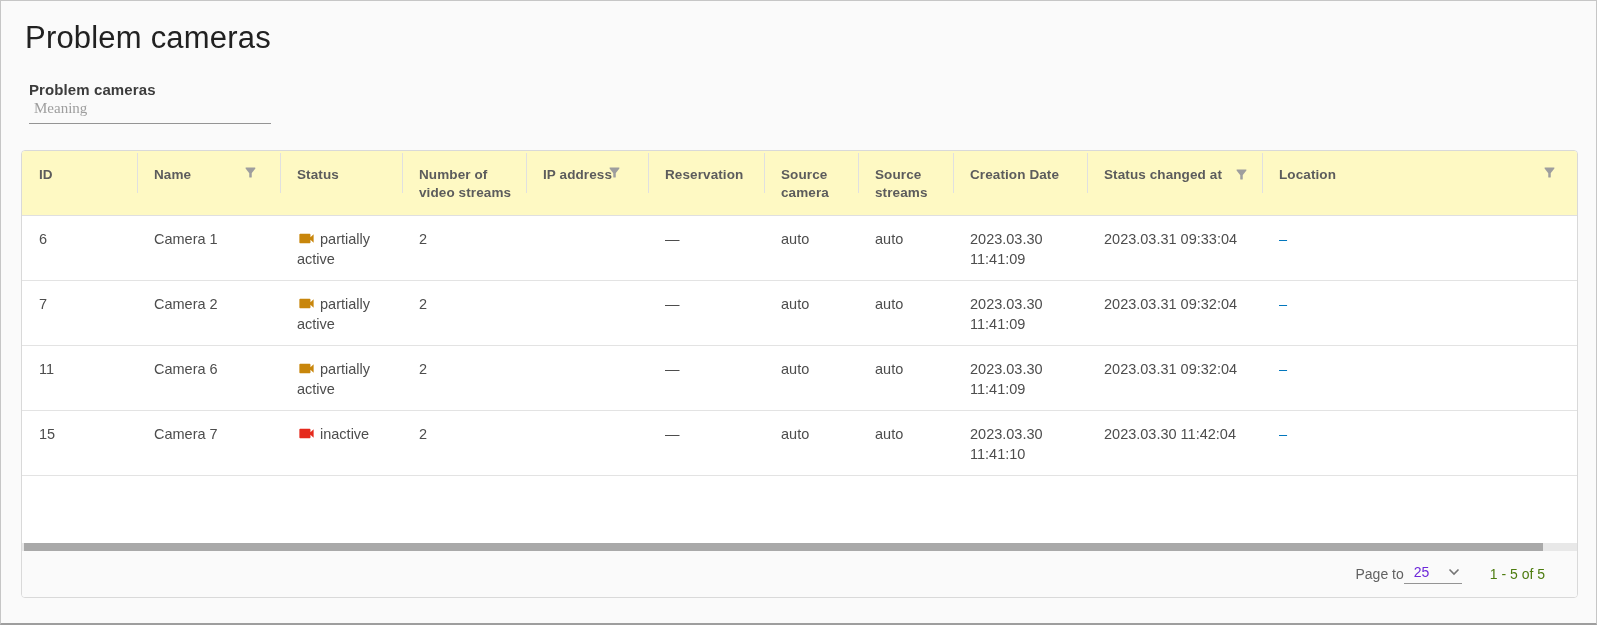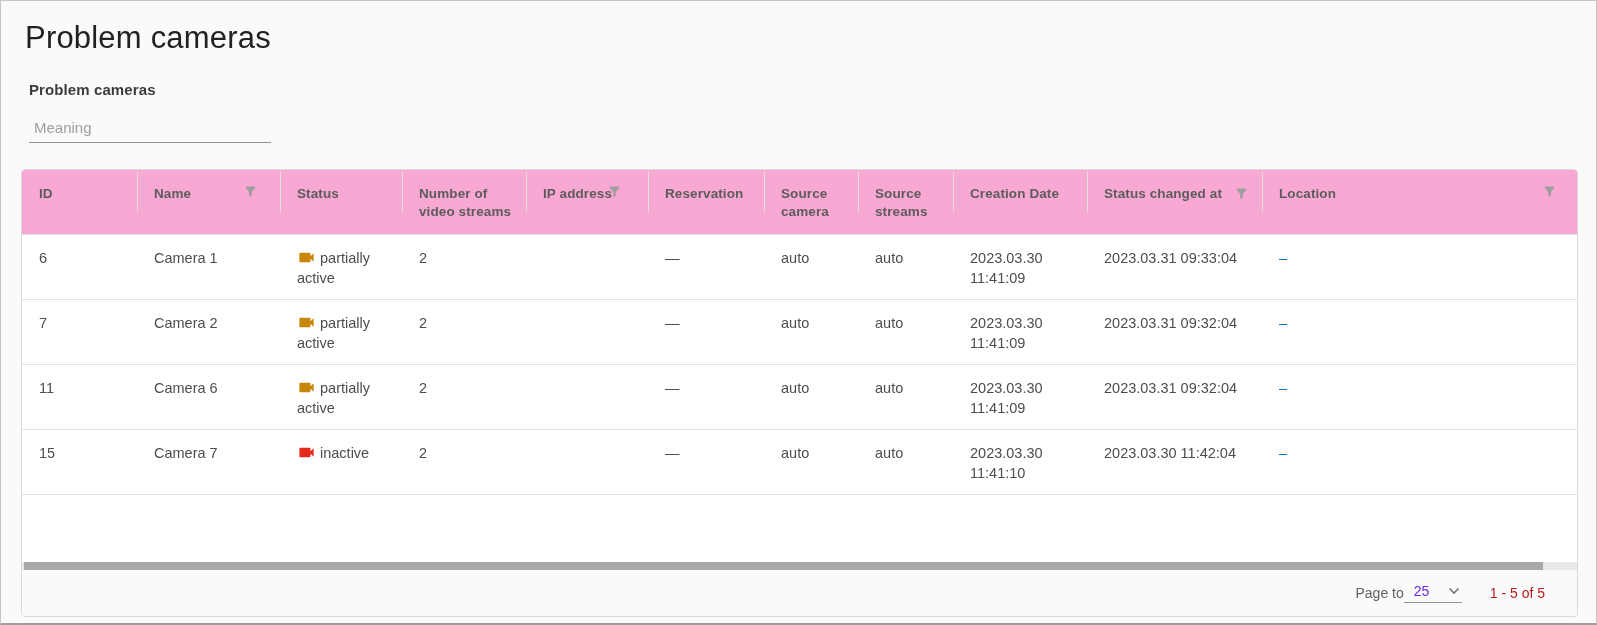--- a/index.html
+++ b/index.html
@@ -23,26 +23,26 @@
   }
   .filter-panel { margin: 24px 0 0 28px; }
   .filter-label {
     font-size: 15px;
     font-weight: 700;
     color: #3c3c3c;
     letter-spacing: .1px;
   }
   .filter-input {
     display: block;
-    margin-top: 19px;
+    margin-top: 0;
     width: 242px;
     border: none;
     border-bottom: 1px solid #949494;
     background: transparent;
-    font-family: Liberation Sans, sans-serif;
+    font-family: Liberation Serif, serif;
     font-size: 15px;
     color: #3c3c3c;
     padding: 2px 0 6px 5px;
     outline: none;
   }
   .filter-input::placeholder { color: #9e9e9e; opacity: 1; }
 
   
   .table-card {
     margin: 26px 20px 0 20px;
@@ -54,21 +54,21 @@
     display: flex;
     flex-direction: column;
     overflow: hidden;
   }
   table.cam-table {
     table-layout: fixed;
     border-collapse: collapse;
     width: 100%;
   }
   .cam-table thead th {
-    background: #f9a8d4;
+    background: #fef9c3;
     text-align: left;
     vertical-align: top;
     font-size: 13.5px;
     font-weight: 700;
     color: #5c5c5c;
     line-height: 18px;
     padding: 15px 8px 11px 17px;
     height: 64px;
     border-bottom: 1px solid #e0e0e0;
     position: relative;
@@ -155,21 +155,21 @@
     justify-content: space-between;
     width: 58px;
     border-bottom: 1px solid #949494;
     padding: 0 2px 3px 10px;
     margin-right: 28px;
     cursor: pointer;
     color: #6d28d9;
   }
   .chevron-down { display: inline-block; width: 12px; height: 8px; }
   .chevron-down svg { display: block; }
-  .range-text { color: #b91c1c; }
+  .range-text { color: #4d7c0f; }
 </style>
 </head>
 <body>
 
 <h1 class="page-title">Problem cameras</h1>
 
 <div class="filter-panel">
   <div class="filter-label">Problem cameras</div>
   <input class="filter-input" type="text" placeholder="Meaning" style="">
 </div>

